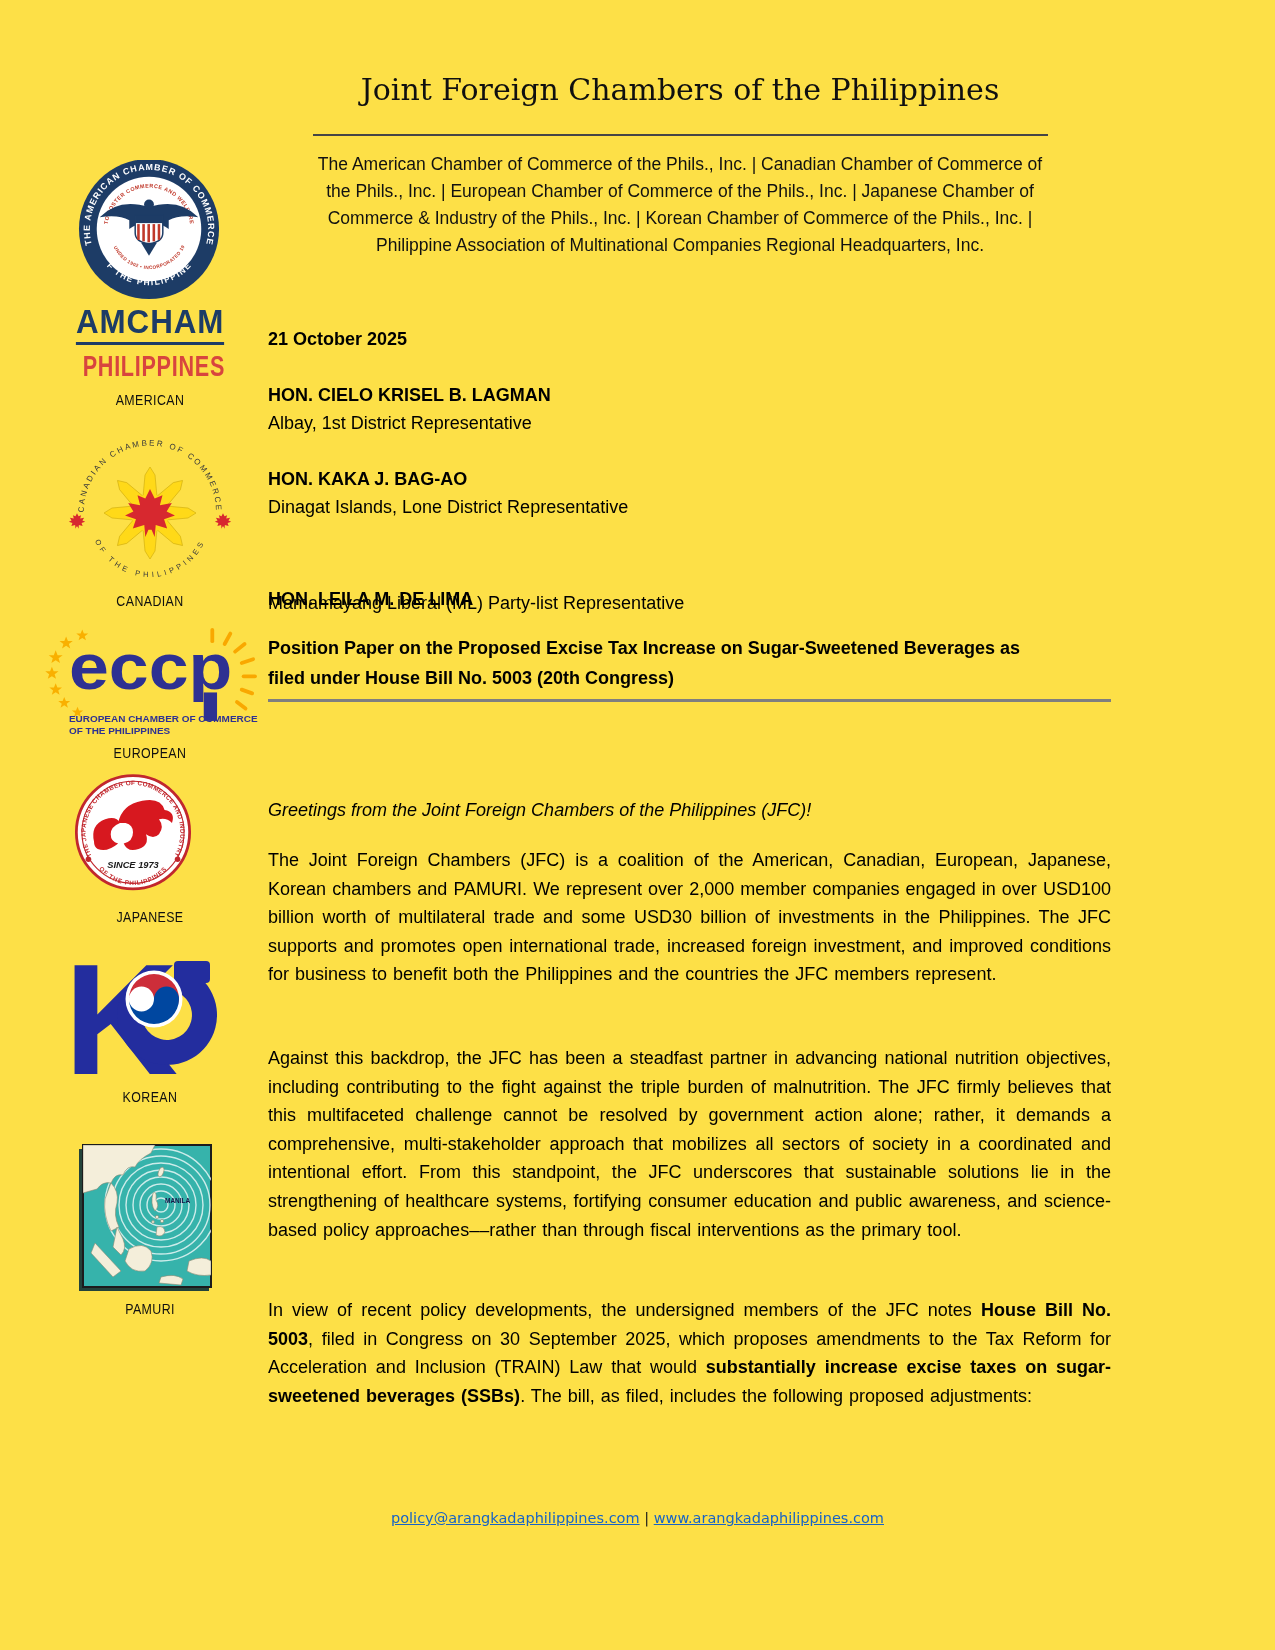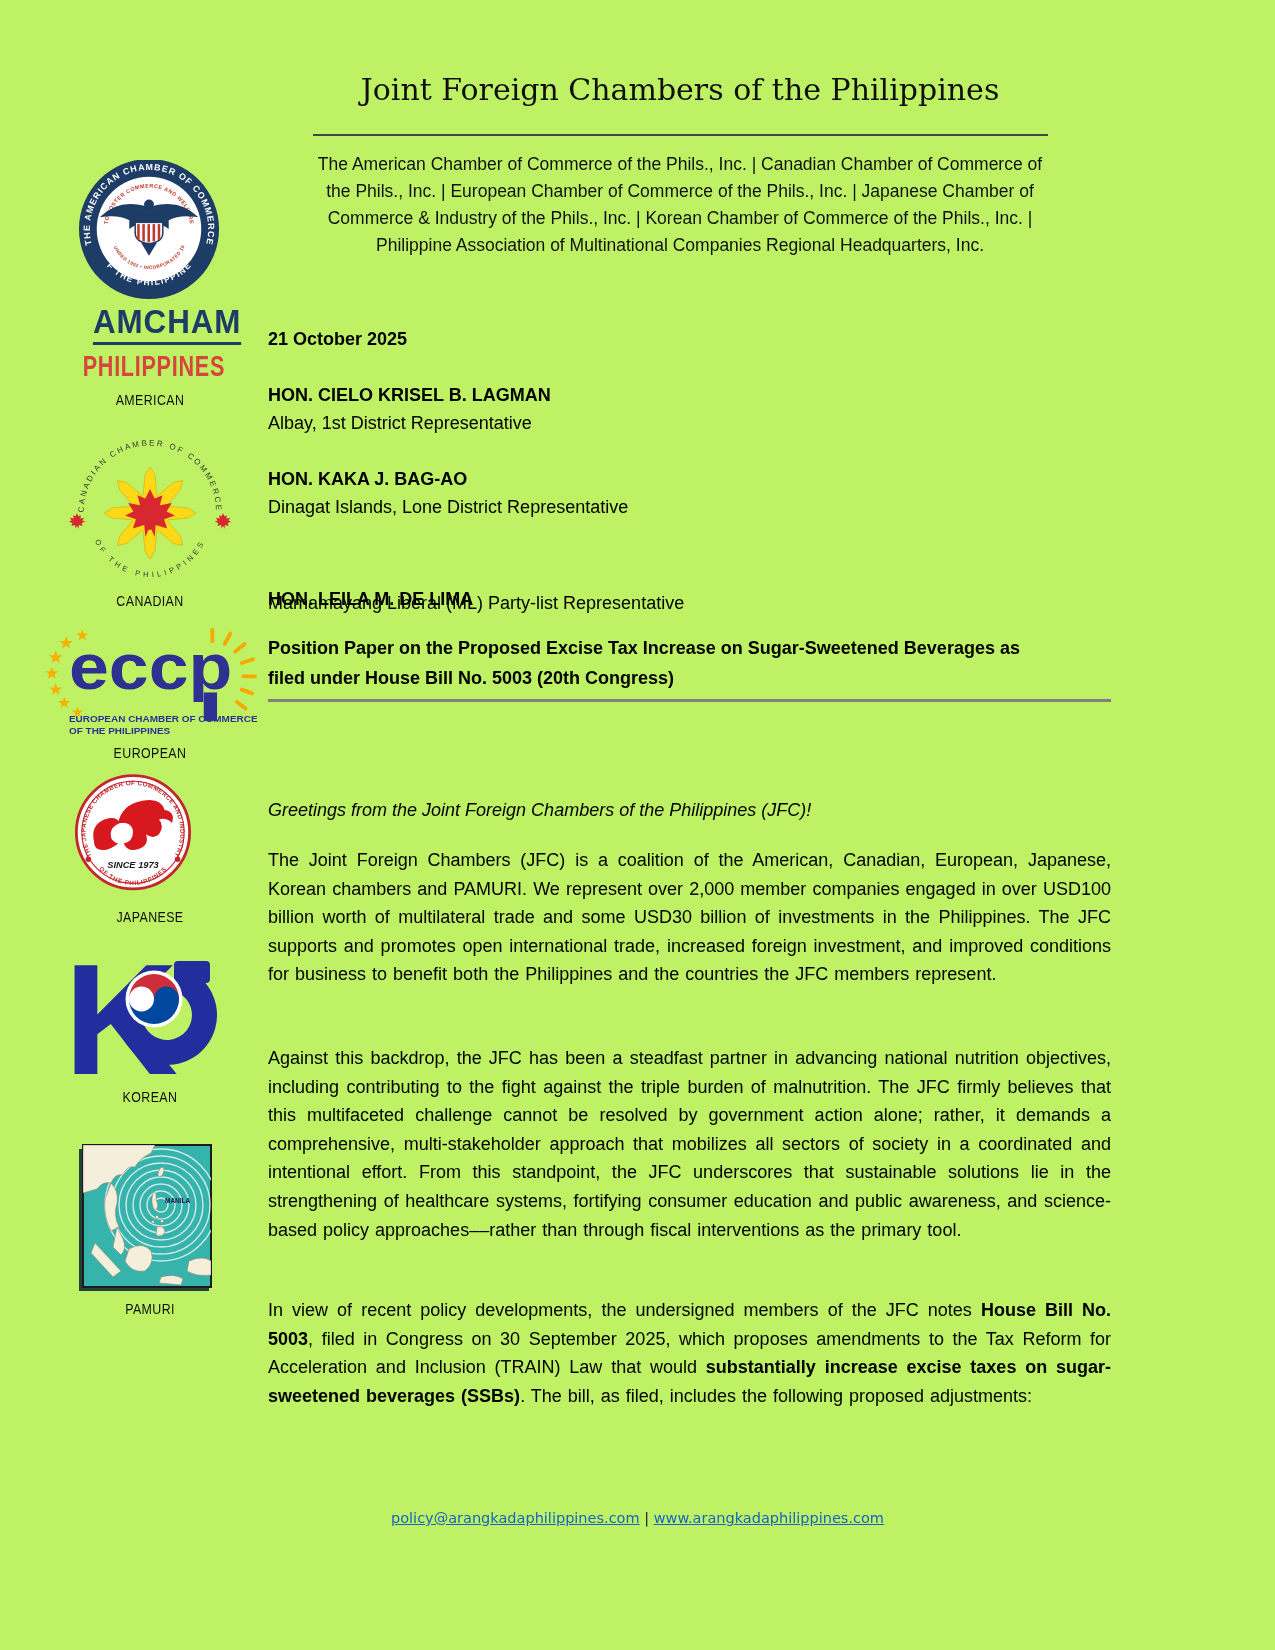--- a/index.html
+++ b/index.html
@@ -1,30 +1,30 @@
 <!DOCTYPE html>
 <html><head>
 <meta charset="utf-8">
 <style>
   html,body{margin:0;padding:0;background:#e9e9e9;}
-  .page{position:relative;width:1275px;height:1650px;background:#bef264;margin:0 auto;
+  .page{position:relative;width:1275px;height:1650px;background:#fde047;margin:0 auto;
         font-family:"Liberation Sans",sans-serif;color:#000;overflow:hidden;}
   .abs{position:absolute;}
 
   
   .header{left:240px;top:72px;width:880px;text-align:center;}
   .doc-title{font-family:"DejaVu Serif",serif;font-size:30px;color:#101010;letter-spacing:0px;}
   .title-rule{width:735px;height:0;border-top:2px solid #454545;margin:27px auto 0 auto;}
   .subtitle{margin-top:15px;font-family:Liberation Sans, sans-serif;font-size:17.5px;line-height:27px;color:#111;}
 
   
   .logo-col{left:55px;top:0;width:190px;height:1650px;}
   .side-label{position:absolute;width:190px;text-align:center;font-size:15.5px;letter-spacing:.5px;
               color:#101010;transform:scaleX(.8);transform-origin:center;}
-  .am-word{position:absolute;width:190px;text-align:right;}
+  .am-word{position:absolute;width:190px;text-align:center;}
   .am-word .t1{display:inline-block;font-weight:bold;font-size:33px;letter-spacing:1px;color:#1d3c66;
                border-bottom:3px solid #1d3c66;padding-bottom:1px;transform:scaleX(.95);transform-origin:center;}
   .ph-word{position:absolute;width:190px;text-align:center;}
   .ph-word .t2{display:inline-block;font-weight:bold;font-size:30px;letter-spacing:1px;color:#d8453e;
                transform:scaleX(.72);transform-origin:center;}
 
   
   .content{left:268px;top:0;width:843px;height:1216px;font-size:18px;}
   .c-item{position:absolute;width:843px;line-height:22px;}
   .bold{font-weight:bold;}

